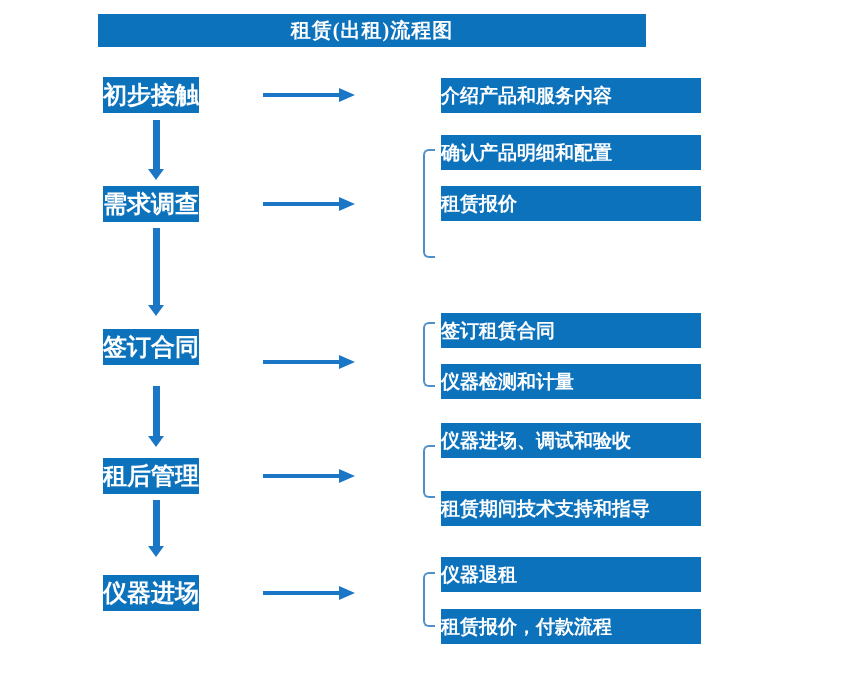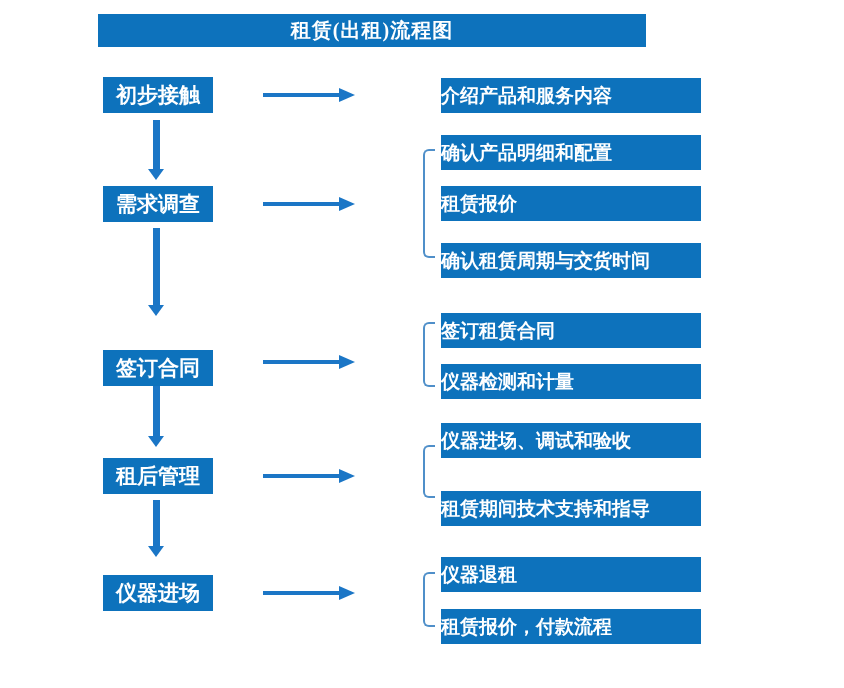--- a/index.html
+++ b/index.html
@@ -8,22 +8,22 @@
     font-family:"Liberation Serif","DejaVu Serif",serif;overflow:hidden;
   }
   .box{
     position:absolute;background:var(--accent,#0d72bc);color:var(--text_on_accent,#fff);
     font-weight:bold;display:flex;align-items:center;box-sizing:border-box;
   }
   .title-bar{
     left:98px;top:14px;width:548px;height:33px;justify-content:center;
     font-size:20px;letter-spacing:1px;
   }
-  .stage{left:103px;width:110px;height:36px;justify-content:center;font-size:21px;}
-  #s1{top:77px}#s2{top:186px}#s3{top:350px}#s4{top:458px}#s5{top:575px}
+  .stage{left:103px;width:96px;height:36px;justify-content:center;font-size:24px;}
+  #s1{top:77px}#s2{top:186px}#s3{top:329px}#s4{top:458px}#s5{top:575px}
 
   .out{left:441px;width:260px;height:35px;padding-left:0;font-size:19px;}
   #o1{top:78px}#o2{top:135px}#o3{top:186px}#o4{top:243px}#o5{top:313px}
   #o6{top:364px}#o7{top:423px}#o8{top:491px}#o9{top:557px}#o10{top:609px}
 
   .h-arrow{position:absolute;left:263px;width:92px;height:14px;}
   #h1{top:88px}#h2{top:197px}#h3{top:355px}#h4{top:469px}#h5{top:586px}
   .h-arrow .shaft{position:absolute;left:0;top:5px;width:78px;height:4px;background:var(--arrow,#1b76c6);}
   .h-arrow .head{position:absolute;left:76px;top:0;width:0;height:0;
     border-left:16px solid var(--arrow,#1b76c6);border-top:7px solid transparent;border-bottom:7px solid transparent;}
@@ -52,21 +52,20 @@
 
   <div class="box stage" id="s1">初步接触</div>
   <div class="box stage" id="s2">需求调查</div>
   <div class="box stage" id="s3">签订合同</div>
   <div class="box stage" id="s4">租后管理</div>
   <div class="box stage" id="s5">仪器进场</div>
 
   <div class="box out" id="o1">介绍产品和服务内容</div>
   <div class="box out" id="o2">确认产品明细和配置</div>
   <div class="box out" id="o3">租赁报价</div>
-  <div class="box out" id="o4">确认租赁周期与交货时间</div>
   <div class="box out" id="o5">签订租赁合同</div>
   <div class="box out" id="o6">仪器检测和计量</div>
   <div class="box out" id="o7">仪器进场、调试和验收</div>
   <div class="box out" id="o8">租赁期间技术支持和指导</div>
   <div class="box out" id="o9">仪器退租</div>
   <div class="box out" id="o10">租赁报价，付款流程</div>
 
   <div class="h-arrow" id="h1">
     <div class="shaft"></div>
     <div class="head"></div>

